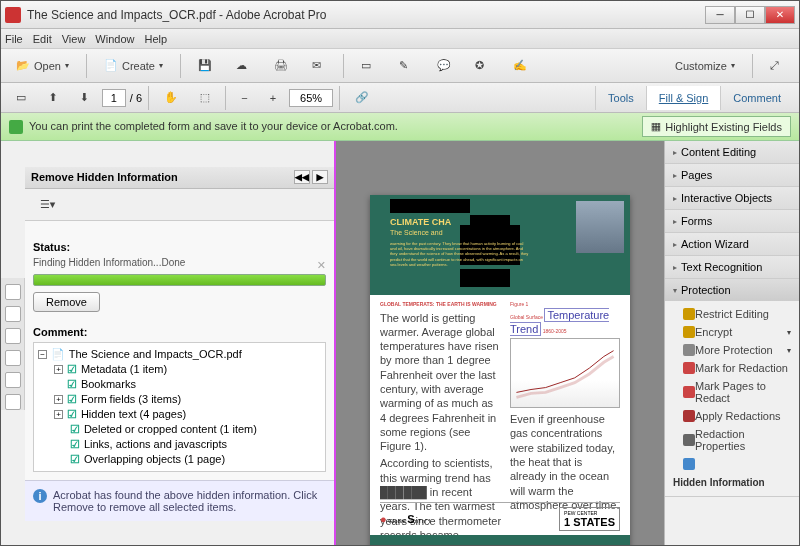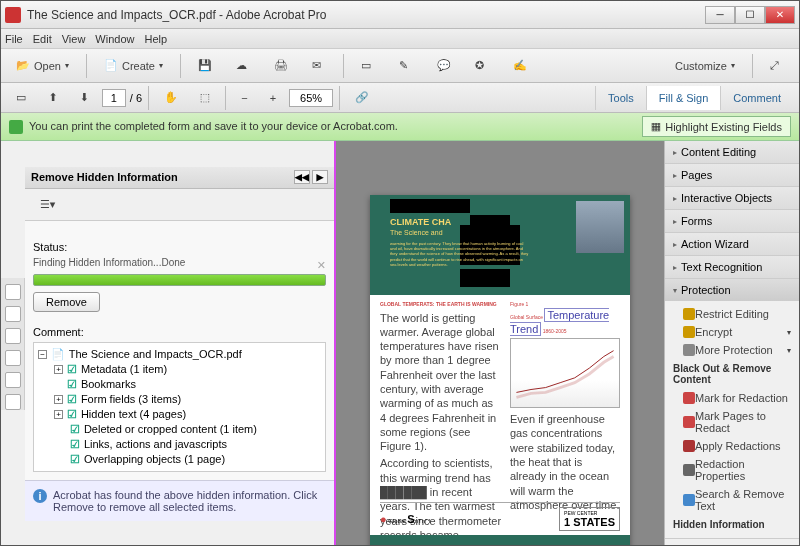--- a/index.html
+++ b/index.html
@@ -15,35 +15,35 @@
 .toolbar{height:34px;background:linear-gradient(#f5f5f5,#e5e5e5);display:flex;align-items:center;padding:0 6px;gap:6px;border-bottom:1px solid #bbb;}
 .tbtn{padding:4px 8px;border:1px solid transparent;border-radius:3px;cursor:pointer;display:flex;align-items:center;gap:4px;color:#444;}
 .tbtn .ic{width:14px;height:14px;display:inline-block;}
 .divider{width:1px;height:24px;background:#bbb;margin:0 2px;}
 .spacer{flex:1;}
 .subtoolbar{height:30px;background:linear-gradient(#f2f2f2,#e2e2e2);display:flex;align-items:center;padding:0 6px;gap:4px;border-bottom:1px solid #bbb;}
 .pgfield{width:24px;height:18px;text-align:center;border:1px solid #aaa;}
 .zoom{width:44px;height:18px;border:1px solid #aaa;text-align:center;}
 .tabs{margin-left:auto;display:flex;gap:0;}
 .tab{padding:6px 12px;cursor:pointer;color:#2a6496;border-left:1px solid #ccc;}
-.tab.active{background:#fff;}
+.tab.active{background:#fff;text-decoration:underline;}
 .formbar{height:28px;background:linear-gradient(#d4f0c4,#b8e8a0);display:flex;align-items:center;padding:0 8px;border-bottom:1px solid #9c9;color:#333;}
 .formbar .fic{width:14px;height:14px;background:#4a4;border-radius:2px;margin-right:6px;}
 .formbar .txt{flex:1;font-size:10px;line-height:1.1;}
 .hlbtn{padding:3px 8px;border:1px solid #8b8;background:#eafbe0;cursor:pointer;display:flex;align-items:center;gap:4px;}
 .main{display:flex;height:405px;}
 .leftpanel{width:335px;background:#f0f0f0;border-right:2px solid #d946ef;display:flex;align-items:center;}
 .lefticons{width:24px;background:#e4e4e4;border-right:1px solid #ccc;display:flex;flex-direction:column;gap:6px;padding-top:6px;align-items:center;}
 .lic{width:16px;height:16px;border:1px solid #aaa;border-radius:2px;cursor:pointer;background:#fff;}
 .leftcontent{flex:1;display:flex;flex-direction:column;}
 .panelhdr{height:22px;background:linear-gradient(#e8e8e8,#d8d8d8);display:flex;align-items:center;padding:0 6px;border-bottom:1px solid #bbb;font-weight:bold;}
 .panelhdr .pctrl{margin-left:auto;display:flex;gap:2px;}
 .pcbtn{width:16px;height:14px;border:1px solid #aaa;background:#f5f5f5;font-size:9px;display:flex;align-items:center;justify-content:center;cursor:pointer;}
 .panelbody{flex:1;padding:8px;overflow:auto;background:#f8f8f8;}
-.statuslbl{font-weight:normal;margin:12px 0 4px;}
+.statuslbl{font-weight:bold;margin:12px 0 4px;}
 .statustxt{font-size:10px;color:#555;margin-bottom:6px;}
 .progress{height:12px;background:linear-gradient(#8d4,#6b2);border:1px solid #8a8;border-radius:2px;margin-bottom:6px;}
 .removebtn{padding:3px 12px;border:1px solid #999;background:linear-gradient(#fff,#e5e5e5);border-radius:3px;cursor:pointer;}
 .treeitem{display:flex;align-items:center;gap:4px;padding:1px 0;font-size:10px;}
 .treeitem .exp{width:9px;height:9px;border:1px solid #888;font-size:8px;display:flex;align-items:center;justify-content:center;cursor:pointer;}
 .treeitem.lvl1{padding-left:16px;}
 .treeitem.lvl2{padding-left:32px;}
 .check{color:#2a8;font-weight:bold;}
 .footnote{padding:8px;background:#eef;border-top:1px solid #ccd;display:flex;gap:6px;align-items:flex-start;font-size:10px;color:#446;}
 .footnote .fi{width:14px;height:14px;background:#48c;border-radius:50%;color:#fff;display:flex;align-items:center;justify-content:center;font-weight:bold;flex-shrink:0;}
@@ -336,40 +336,38 @@
         <div class="rp-item">
             <span class="ric" style="background:#c90;"></span>
             <span>Encrypt</span>
             <span style="margin-left:auto;font-size:8px;">▾</span>
           </div>
         <div class="rp-item">
             <span class="ric" style="background:#888;"></span>
             <span>More Protection</span>
             <span style="margin-left:auto;font-size:8px;">▾</span>
           </div>
-        <div class="rp-subhdr">Black Out &amp; Remove Content</div>
         <div class="rp-item">
             <span class="ric" style="background:#c44;"></span>
             <span>Mark for Redaction</span>
           </div>
         <div class="rp-item">
             <span class="ric" style="background:#c44;"></span>
             <span>Mark Pages to Redact</span>
           </div>
         <div class="rp-item">
             <span class="ric" style="background:#a33;"></span>
             <span>Apply Redactions</span>
           </div>
         <div class="rp-item">
             <span class="ric" style="background:#666;"></span>
             <span>Redaction Properties</span>
           </div>
         <div class="rp-item">
             <span class="ric" style="background:#48c;"></span>
-            <span>Search &amp; Remove Text</span>
           </div>
         <div class="rp-subhdr">Hidden Information</div>
 
       </div>
     </div>
 
   </div>
 </div>
 
 </body></html>

